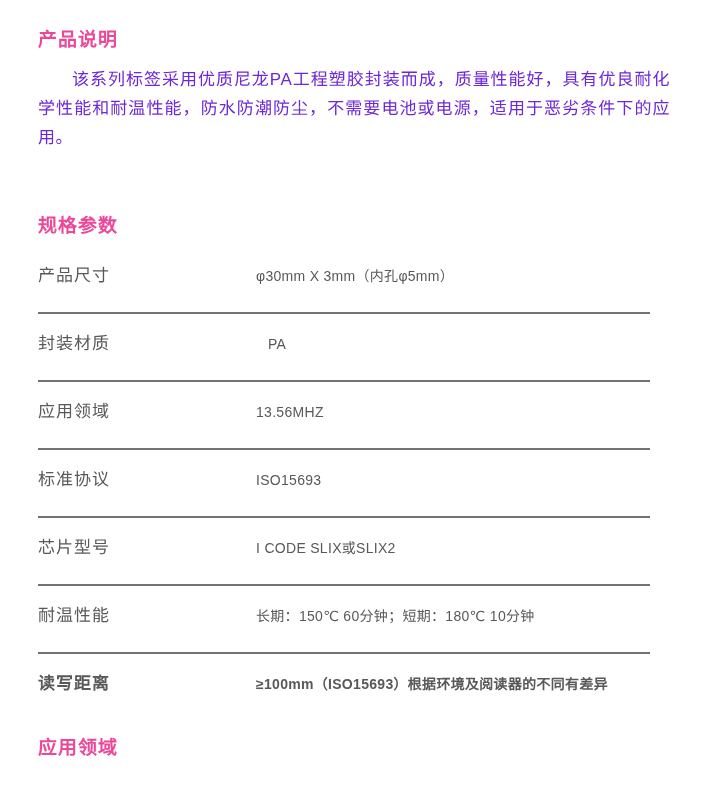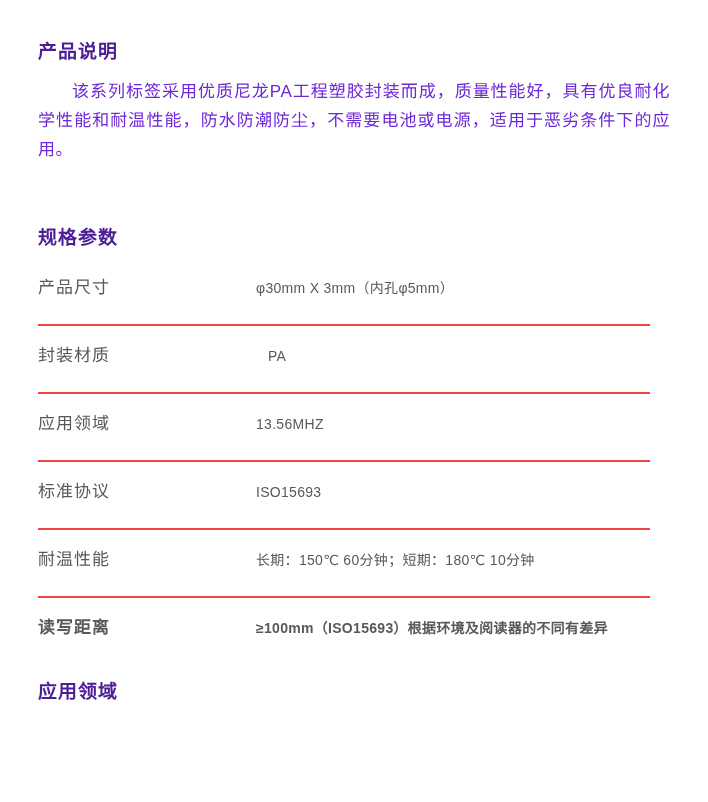--- a/index.html
+++ b/index.html
@@ -15,24 +15,23 @@
     overflow: hidden;
   }
 
   .content {
     padding: 28px 38px 0 38px;
   }
 
   .section-title {
     font-size: 19px;
     font-weight: 700;
-    color: #4c1d95;
+    color: #ec4899;
     letter-spacing: 1px;
     line-height: 24px;
-    margin-top: 12px;
   }
 
   .body-paragraph {
     margin-top: 13px;
     width: 632px;
     font-size: 17px;
     line-height: 29px;
     color: #6d28d9;
     letter-spacing: 0.5px;
     text-indent: 2em;
@@ -45,21 +44,21 @@
 
   .spec-table {
     margin-top: 8px;
     width: 612px;
   }
 
   .spec-row {
     display: flex;
     align-items: flex-start;
     padding: 18px 0 20px 0;
-    border-bottom: 2px solid #ef4444;
+    border-bottom: 2px solid #737373;
   }
 
   .spec-row:last-child {
     border-bottom: none;
     font-weight: bold;
   }
 
   .spec-label {
     width: 218px;
     flex-shrink: 0;
@@ -114,20 +113,24 @@
         <div class="spec-row" data-row="2">
           <div class="spec-label">应用领域</div>
           <div class="spec-value">13.56MHZ</div>
         </div>
 
         <div class="spec-row" data-row="3">
           <div class="spec-label">标准协议</div>
           <div class="spec-value">ISO15693</div>
         </div>
 
+        <div class="spec-row" data-row="4">
+          <div class="spec-label">芯片型号</div>
+          <div class="spec-value">I CODE SLIX或SLIX2</div>
+        </div>
 
         <div class="spec-row" data-row="5">
           <div class="spec-label">耐温性能</div>
           <div class="spec-value">长期：150℃ 60分钟；短期：180℃ 10分钟</div>
         </div>
 
         <div class="spec-row" data-row="6">
           <div class="spec-label">读写距离</div>
           <div class="spec-value">≥100mm（ISO15693）根据环境及阅读器的不同有差异</div>
         </div>

